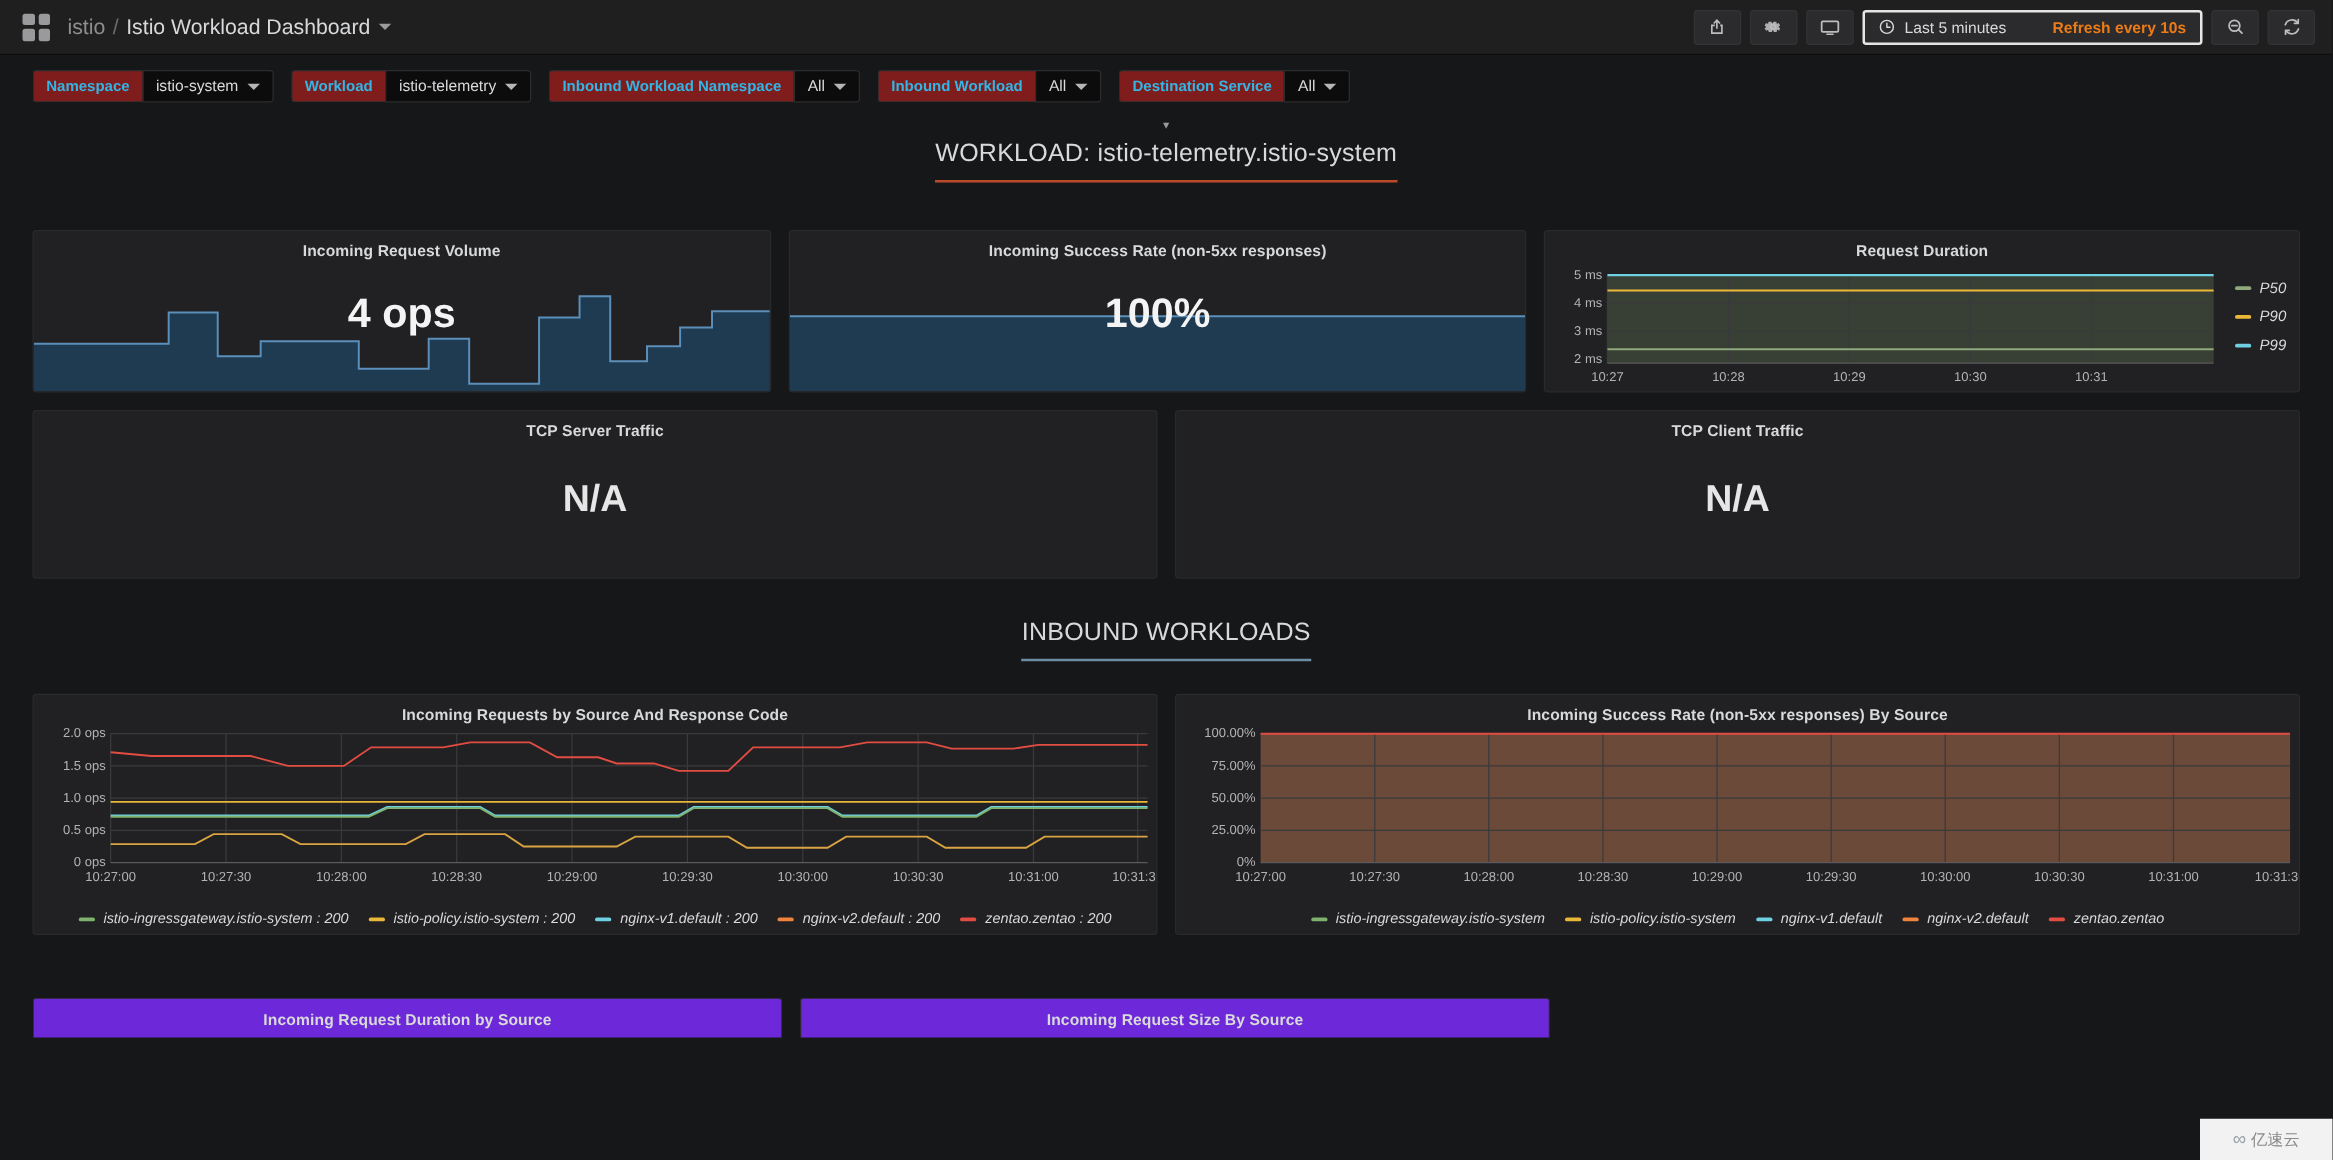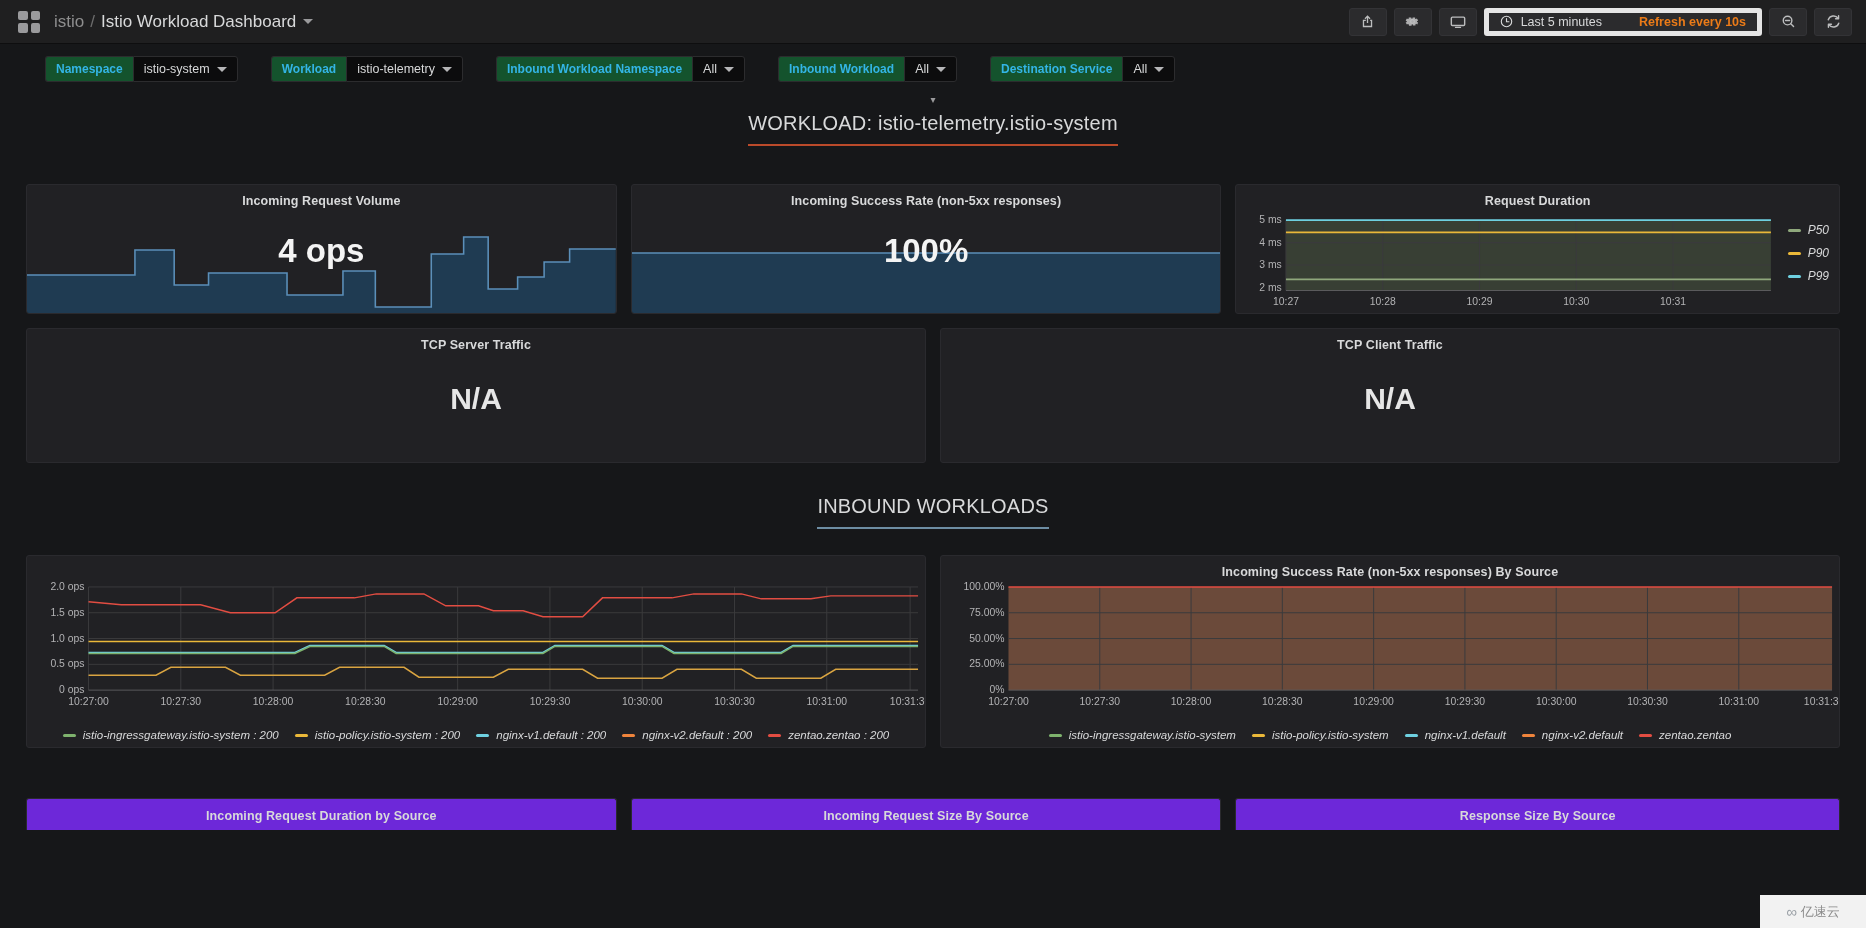--- a/index.html
+++ b/index.html
@@ -36,38 +36,38 @@
   .nav-spacer { flex: 1 1 auto; }
   .nav-btn {
     height: 28px; min-width: 38px; padding: 0 10px;
     background: #2b2b2d; border: 1px solid #333336; border-radius: 3px;
     display: flex; align-items: center; justify-content: center;
     margin-left: 7px; color: #bcbdbe; cursor: pointer;
   }
   .nav-btn svg { display: block; }
   .time-pick {
     height: 28px; padding: 0 11px; background: #2b2b2d;
-    border: 5px solid #e5e5e5; border-radius: 3px;
+    border: 2px solid #e5e5e5; border-radius: 3px;
     display: flex; align-items: center; gap: 8px;
     margin-left: 7px; font-size: 12.5px; cursor: pointer;
   }
   .time-pick .tp-range { color: #d8d9da; }
   .time-pick .tp-refresh { color: #eb7b18; font-weight: bold; padding-left: 29px; }
 
   
   .varbar {
     height: 42px; display: flex; align-items: center;
     padding: 8px 0 0 26px; gap: 14px;
   }
   .var-group { display: flex; align-items: stretch; height: 26px; }
   .var-label {
-    background: #14532d; border: 1px solid #2c2c2e; border-right: none;
+    background: #7f1d1d; border: 1px solid #2c2c2e; border-right: none;
     border-radius: 3px 0 0 3px;
     display: flex; align-items: center; padding: 0 10px;
-    color: #33b5e5; font-size: 12px; font-weight: bold; white-space: nowrap; margin-left: 19px;
+    color: #33b5e5; font-size: 12px; font-weight: bold; white-space: nowrap;
   }
   .var-value {
     background: #0c0c0d; border: 1px solid #2c2c2e;
     border-radius: 0 3px 3px 0;
     display: flex; align-items: center; gap: 6px; padding: 0 10px;
     color: #d8d9da; font-size: 12.5px; white-space: nowrap; cursor: pointer;
   }
   .var-value .caret-down { margin-left: 1px; border-top-color: #b6b6b8; }
 
   
@@ -347,20 +347,21 @@
 <div style="margin-top:32px;">
   <div class="row-title-wrap">
     <div class="row-title accent2">INBOUND WORKLOADS</div>
   </div>
 </div>
 
 <div class="grid" style="margin-top:26px;">
   <div class="prow">
 
     <div class="panel" style="width:907px;height:193px;">
+      <div class="panel-title">Incoming Requests by Source And Response Code</div>
       <div class="gwrap" style="padding-top:24px;padding-bottom:28px;">
         <div class="gplot">
           <svg viewBox="0 0 905 140" preserveAspectRatio="none">
 
             <text class="axis-txt" x="58" y="10" text-anchor="end" style="font-size:10.5px">2.0 ops</text>
             <text class="axis-txt" x="58" y="36" text-anchor="end" style="font-size:10.5px">1.5 ops</text>
             <text class="axis-txt" x="58" y="62" text-anchor="end" style="font-size:10.5px">1.0 ops</text>
             <text class="axis-txt" x="58" y="88" text-anchor="end" style="font-size:10.5px">0.5 ops</text>
             <text class="axis-txt" x="58" y="114" text-anchor="end" style="font-size:10.5px">0 ops</text>
 
@@ -495,22 +496,19 @@
 
   </div>
 
   <div class="cutrow">
     <div class="cutpanel" style="width:600px;">
       <div class="panel-title" style="padding-top:10px;">Incoming Request Duration by Source</div>
     </div>
     <div class="cutpanel" style="width:600px;">
       <div class="panel-title" style="padding-top:10px;">Incoming Request Size By Source</div>
     </div>
-    <div class="cutpanel" style="width:614px;">
-      <div class="panel-title" style="padding-top:10px;">Response Size By Source</div>
-    </div>
   </div>
 </div>
 
 <div class="watermark">
   <span class="wm-mark">∞</span>
   <span>亿速云</span>
 </div>
 
 </body></html>

